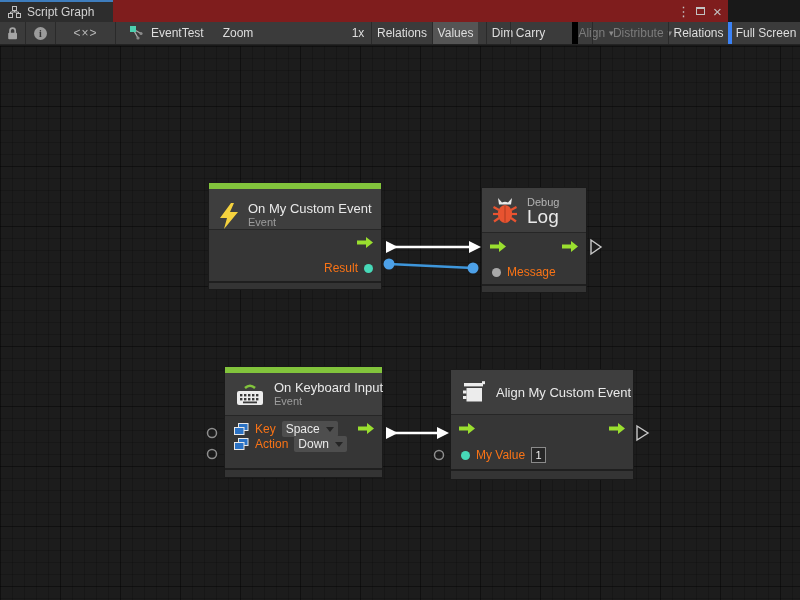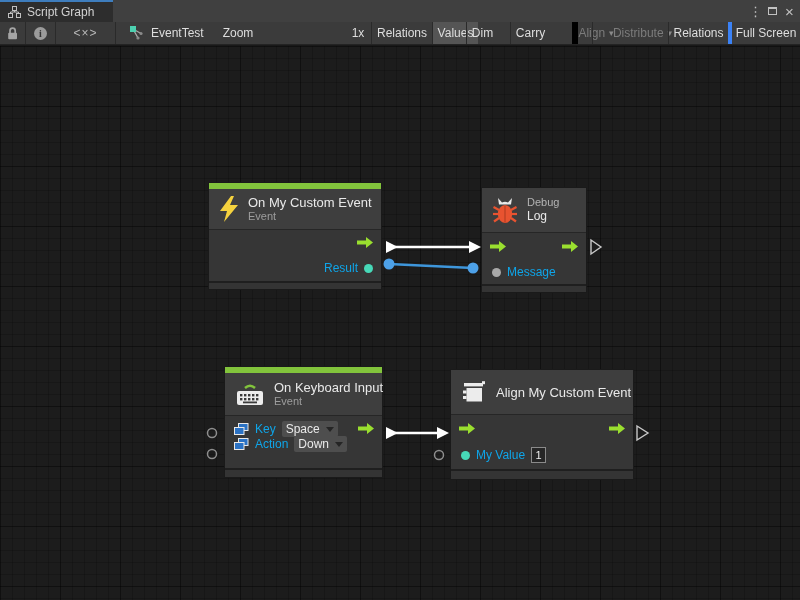--- a/index.html
+++ b/index.html
@@ -1,21 +1,21 @@
 <!DOCTYPE html>
 <html><head>
 <meta charset="utf-8">
 <style>
   * { margin:0; padding:0; box-sizing:border-box; }
   html,body { background:#111; }
   body { font-family:"Liberation Sans", sans-serif; }
   .window { position:relative; width:800px; height:600px; background:#191919; overflow:hidden; }
 
   
-  .titlebar { position:absolute; left:0; top:0; width:800px; height:22px; background:#404040;text-decoration:underline; }
+  .titlebar { position:absolute; left:0; top:0; width:728px; height:22px; background:#7f1d1d;text-decoration:underline; }
   .tab { position:absolute; left:0; top:0; width:113px; height:22px; background:#2d2d2d;
          border-top:2px solid #3e7dbd; display:flex; align-items:center; gap:6px; padding-left:8px; }
   .tab-label { font-size:12px; color:#d2d2d2; white-space:nowrap; }
   .win-controls { position:absolute; right:2px; top:0; height:22px; display:flex; align-items:center; }
   .win-btn { width:17px; height:22px; display:flex; align-items:center; justify-content:center;
              color:#c2c2c2; font-size:13px; cursor:default; }
   .maximize-box { width:9px; height:8px; border:1px solid #c2c2c2; border-top:2px solid #c2c2c2; }
 
   
   .toolbar { position:absolute; left:0; top:22px; width:800px; height:23px; background:#3b3b3b;
@@ -42,21 +42,21 @@
 
   
   .node { position:absolute; background:#3e3e3e; border:1px solid #1a1a1a; }
   .node-colorbar { height:6px; background:#82c43c; }
   .node-header { display:flex; align-items:center; gap:9px; padding:0 10px; }
   .node-title { font-size:13px; color:#e9e9e9; white-space:nowrap; line-height:15px; }
   .node-subtitle { font-size:11px; color:#9d9d9d; white-space:nowrap; line-height:13px; }
   .node-surtitle { font-size:11px; color:#b3b3b3; white-space:nowrap; line-height:13px; }
   .node-body { position:relative; background:#363636; border-top:1px solid #262626; }
   .node-footer { background:#343434; border-top:2px solid #1f1f1f; }
-  .port-label { font-size:12px; color:#0ea5e9; white-space:nowrap; }
+  .port-label { font-size:12px; color:#f97316; white-space:nowrap; }
   .dot { width:9px; height:9px; border-radius:50%; }
   .dot.teal { background:#47d9b8; }
   .dot.gray { background:#a9a9a9; }
   .row-flex { position:absolute; display:flex; align-items:center; gap:6px; }
   .dropdown { display:inline-flex; align-items:center; gap:6px; background:#4e4e4e; border-radius:2px;
               padding:1px 4px; font-size:12px; color:#e9e9e9; cursor:default; }
   .dd-caret { width:0; height:0; border-left:4px solid transparent; border-right:4px solid transparent;
               border-top:5px solid #252525; }
   .value-input { width:15px; height:16px; background:#262626; border:1px solid #8a8a8a; color:#efefef;
                  font-size:11px; text-align:center; font-family:"Liberation Sans", sans-serif; padding:0; }
@@ -127,21 +127,21 @@
     <div class="tb-abs" style="left:348px;width:20px;">
       <span>1x</span>
     </div>
 
     <div class="tb-abs tb-btn" style="left:371px;width:61px;border-left:1px solid #2a2a2a;">
       <span>Relations</span>
     </div>
     <div class="tb-abs tb-btn selected" style="left:432px;width:46px;border-left:1px solid #2a2a2a;">
       <span>Values</span>
     </div>
-    <div class="tb-abs tb-btn" style="left:466px;width:32px;border-left:1px solid #2a2a2a;">
+    <div class="tb-abs tb-btn" style="left:486px;width:32px;border-left:1px solid #2a2a2a;">
       <span>Dim</span>
     </div>
     <div class="tb-abs tb-btn" style="left:510px;width:40px;border-left:1px solid #2a2a2a;">
       <span>Carry</span>
     </div>
     <div class="tb-abs tb-btn disabled" style="left:572px;width:42px;border-left:6px solid #000000;">
       <span>Align</span>
       <span class="tb-caret">▾</span>
     </div>
     <div class="tb-abs tb-btn disabled" style="left:592px;width:76px;border-left:1px solid #2a2a2a;padding-left:24px;">
@@ -181,21 +181,21 @@
       <polygon points="591,194 601,201 591,208" fill="none" stroke="#c8c8c8" stroke-width="1.4"></polygon>
       <polygon points="637,380 648,387 637,394" fill="none" stroke="#c8c8c8" stroke-width="1.4"></polygon>
 
       <circle cx="212" cy="387" r="4.5" fill="none" stroke="#8e8e8e" stroke-width="1.5"></circle>
       <circle cx="212" cy="408" r="4.5" fill="none" stroke="#8e8e8e" stroke-width="1.5"></circle>
       <circle cx="439" cy="409" r="4.5" fill="none" stroke="#8e8e8e" stroke-width="1.5"></circle>
     </svg>
 
     <div class="node" style="left:208px;top:136px;width:174px;">
       <div class="node-colorbar"></div>
-      <div class="node-header" style="height:40px;">
+      <div class="node-header" style="height:40px;align-items:flex-end;">
         <span style="display:inline-flex;">
           <svg width="20" height="26" viewBox="0 0 20 26">
             <polygon points="12,0 15,0 11,9 19,9 5,26 8,15 1,15" fill="#f5d23e"></polygon>
           </svg>
         </span>
         <span>
           <div class="node-title">On My Custom Event</div>
           <div class="node-subtitle">Event</div>
         </span>
       </div>
@@ -225,21 +225,21 @@
                 <line x1="19" y1="17" x2="25" y2="17"></line>
                 <line x1="19" y1="21" x2="24" y2="24.5"></line>
             </g>
             <path d="M6,1 L10,5.5 Q13,4.2 16,5.5 L20,1 L19,7.5 L7,7.5 Z" fill="#e8e8e8"></path>
             <ellipse cx="13" cy="17" rx="7.2" ry="9" fill="#e85330"></ellipse>
             <line x1="13" y1="8.5" x2="13" y2="25.5" stroke="#b53e22" stroke-width="1.2"></line>
           </svg>
         </span>
         <span>
           <div class="node-surtitle">Debug</div>
-          <div class="node-title" style="font-size:12px;">Log</div>
+          <div class="node-title" style="font-size:19px;">Log</div>
         </span>
       </div>
       <div class="node-body" style="height:52px;">
         <span class="row-flex" style="left:8px;top:8px;">
           <svg width="16" height="11" viewBox="0 0 16 11">
             <polygon points="0,3.5 9,3.5 9,0 16,5.5 9,11 9,7.5 0,7.5" fill="#9adf2f"></polygon>
           </svg>
         </span>
         <span class="row-flex" style="right:8px;top:8px;">
           <svg width="16" height="11" viewBox="0 0 16 11">

